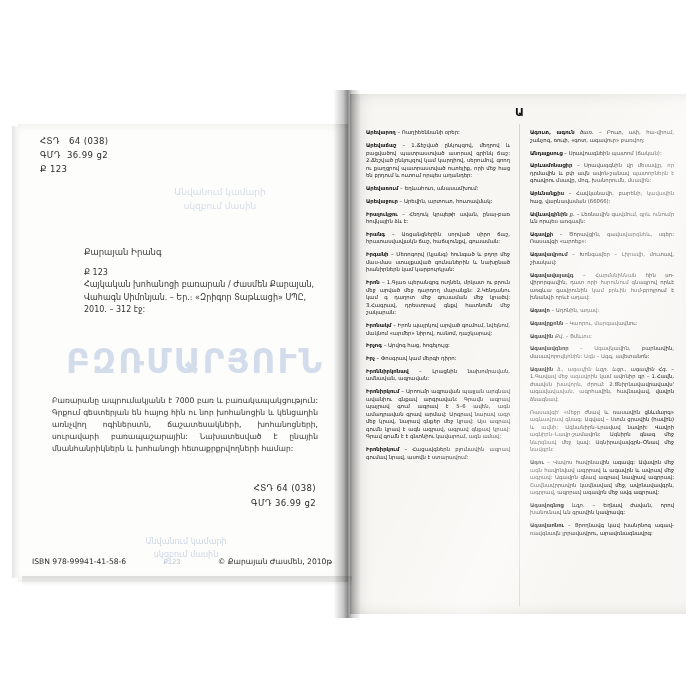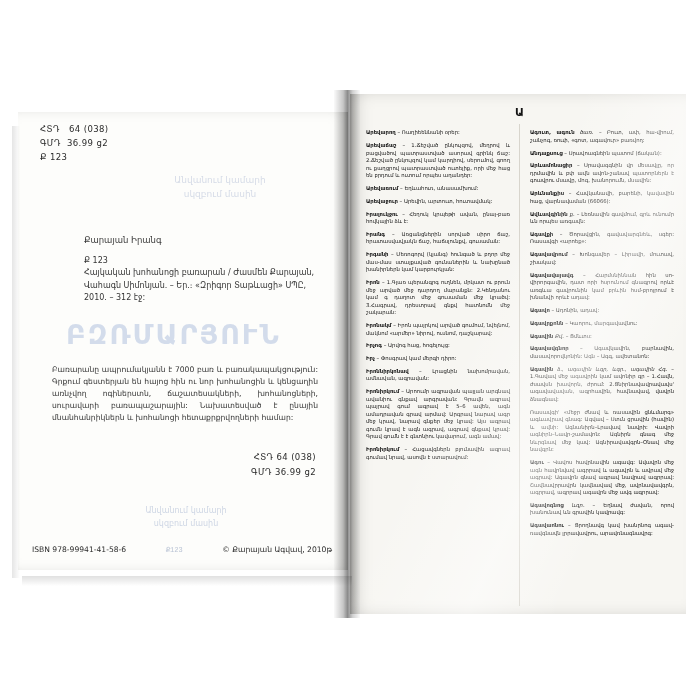--- a/index.html
+++ b/index.html
@@ -10,21 +10,21 @@
     overflow:hidden;
     position:relative;
   }
   .book{
     position:absolute;inset:0;
     background:#ffffff;
   }
   
   .page-left{
     position:absolute;
-    left:18px;top:112px;width:330px;height:458px;
+    left:18px;top:124px;width:330px;height:458px;
     background:#fdfdfb;
     overflow:hidden;
     box-shadow: inset -8px 0 18px -10px rgba(0,0,0,0.35);
   }
   .pl-inner{
     position:absolute;left:0;top:0;right:0;bottom:0;
     padding:10px 18px 10px 14px;
     box-sizing:border-box;
     color:#2a2a2a;
   }
@@ -48,22 +48,22 @@
   }
   .pl-biblio{
     margin:10px 0 0 52px;
     font-size:8px;
     line-height:1.55;
     color:#333;
     max-width:240px;
   }
   .pl-biblio .code{display:block;}
   .bigghost{
-    margin:14px 0 0 34px;
-    font-size:27px;
+    margin:25px 0 0 34px;
+    font-size:33px;
     font-weight:bold;
     color:#cfd9ea;
     letter-spacing:2px;
     opacity:.9;
   }
   .pl-annot{
     margin:14px 0 0 20px;
     font-size:7.6px;
     line-height:1.6;
     color:#333;
@@ -190,21 +190,21 @@
         <div>ՀՏԴ   64 (038)</div>
         <div>ԳՄԴ  36.99 g2</div>
       </div>
 
       <div class="pl-ghost-bottom" style="white-space:pre-line;">Անվանում կամարի
 սկզբում մասին</div>
 
       <div class="pl-bottom-row">
         <span>ISBN 978-99941-41-58-6</span>
         <span class="mid">Ք123</span>
-        <span>© Քարայան Ագվավ, 2010թ</span>
+        <span>© Քարայան Ժասմեն, 2010թ</span>
       </div>
     </div>
   </div>
 
   <div class="page-right">
     <div class="pr-inner">
       <div class="pr-letter">Ա</div>
       <div class="cols">
         <div class="col mid-divider" id="col0">
             <p class="entry"><span class="hw">Արեվարող</span><span> – Ռաղիեեննանի օրեր:</span></p>

